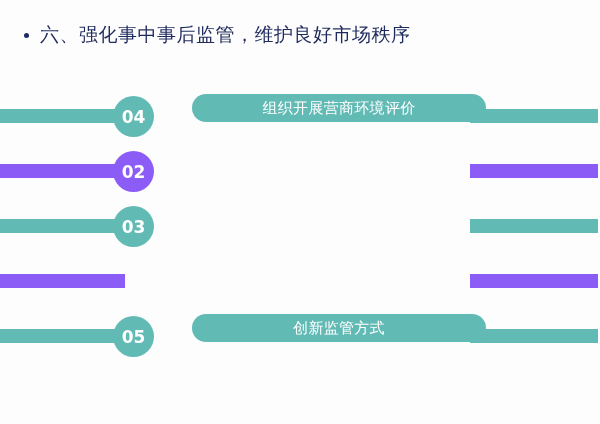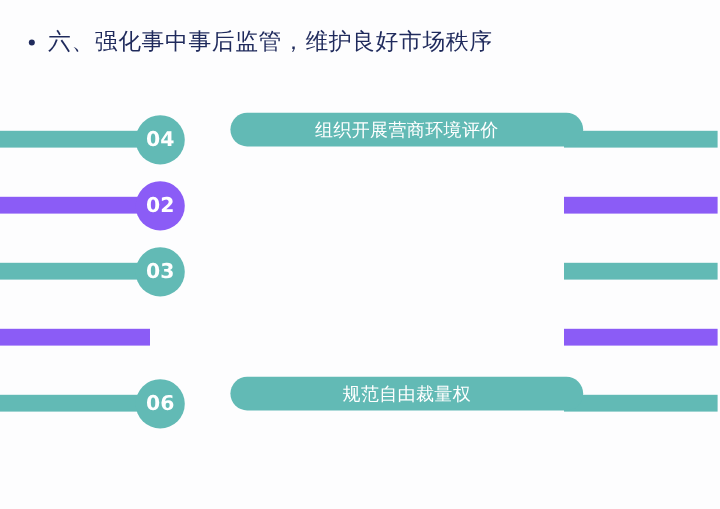--- a/index.html
+++ b/index.html
@@ -67,15 +67,15 @@
 </div>
 
 <div class="row" style="top:259px">
   <div class="bar left blue"></div>
   <div class="bar right blue"></div>
 </div>
 
 <div class="row" style="top:314px">
   <div class="bar left teal"></div>
   <div class="bar right teal"></div>
-  <div class="num teal">06</div>
-  <div class="pill teal">规范自由裁量权</div>
+  <div class="num teal">05</div>
+  <div class="pill teal">创新监管方式</div>
 </div>
 
 </body></html>

